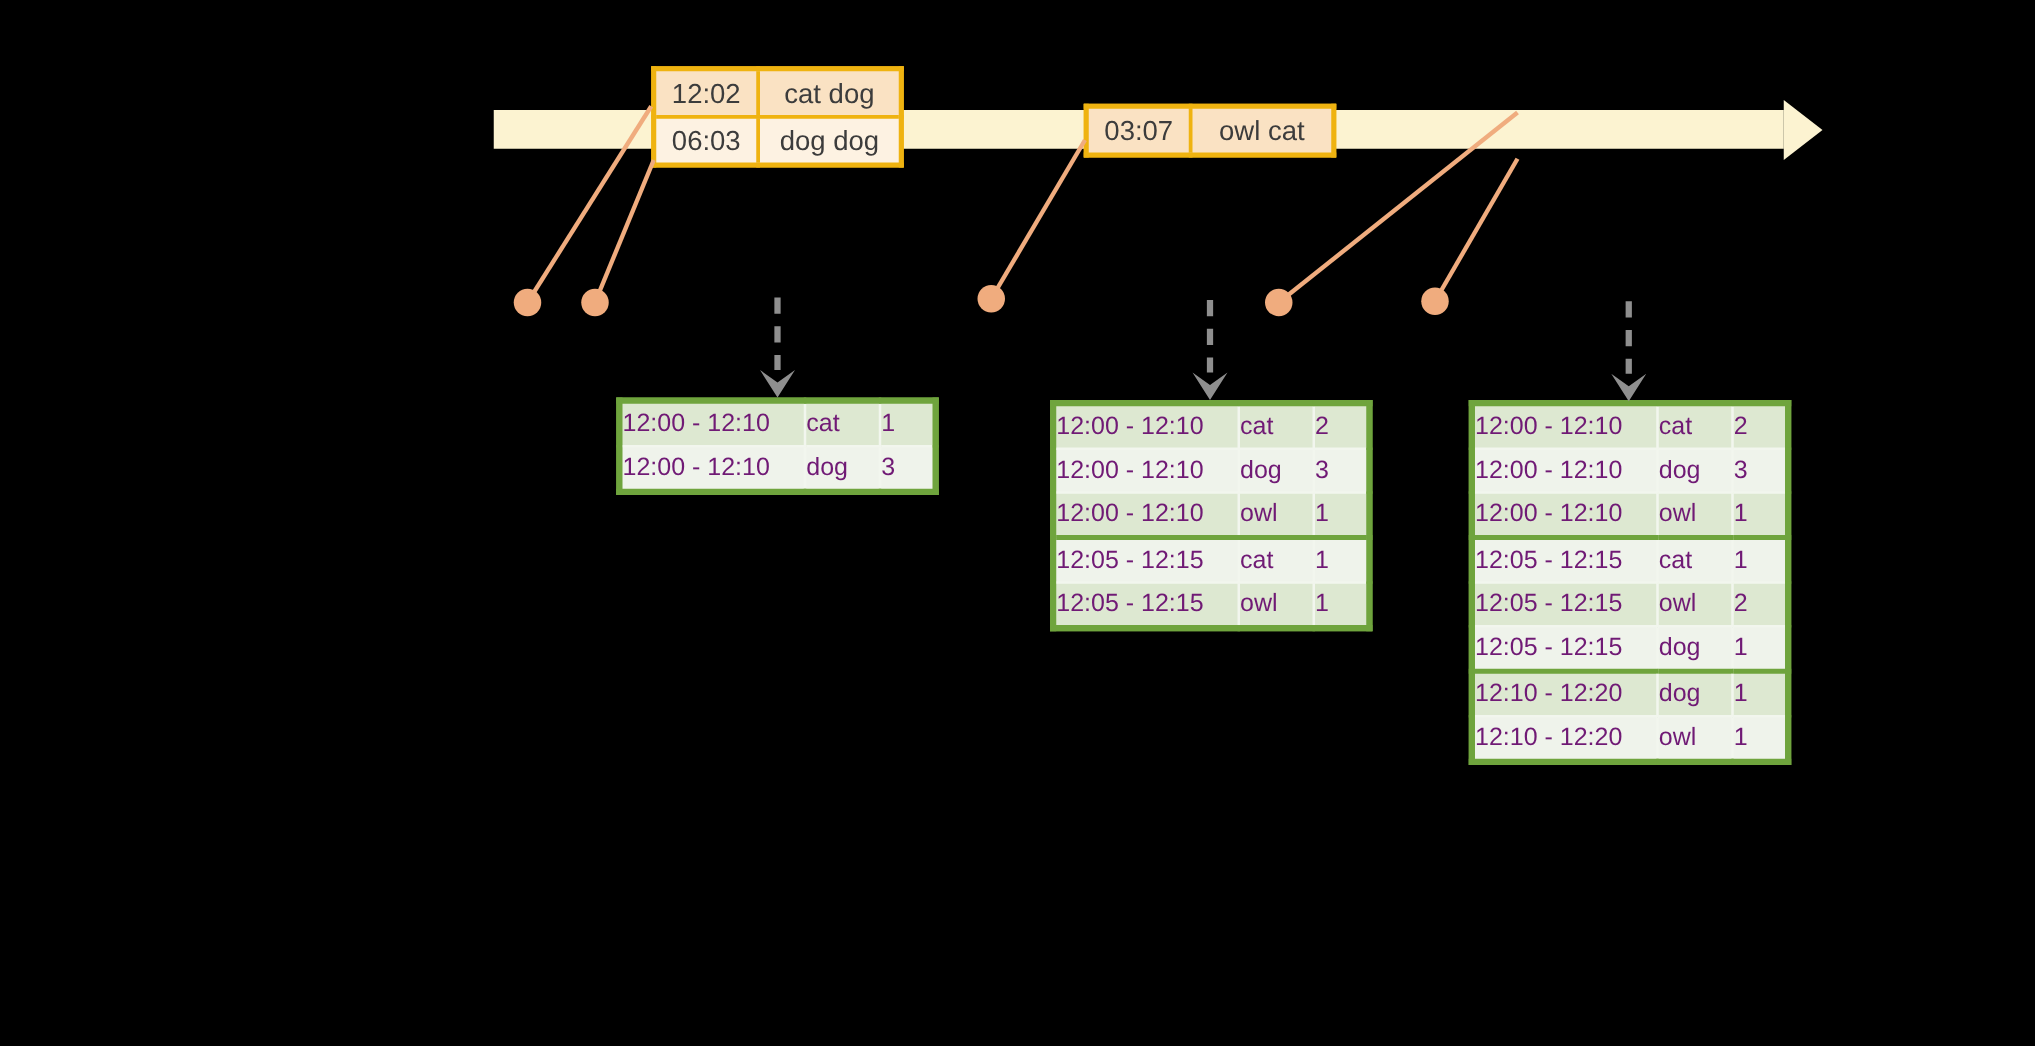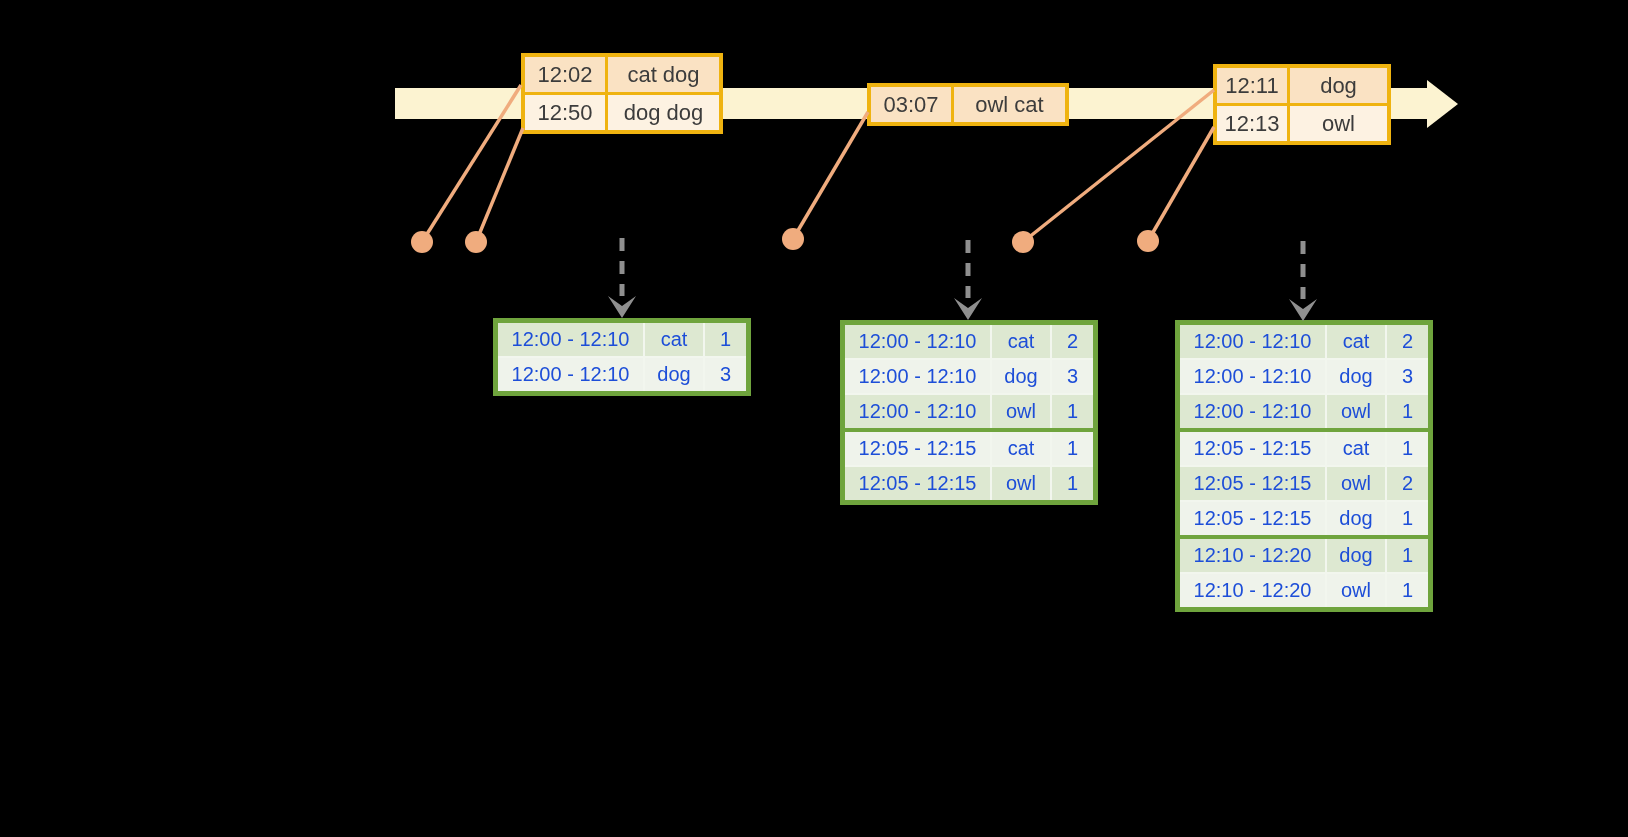--- a/index.html
+++ b/index.html
@@ -20,22 +20,22 @@
   .evt{border:4px solid #EFB310;}
   .evt1{left:521px;top:53px;}
   .evt2{left:867px;top:83px;}
   .evt3{left:1213px;top:64px;}
   .evt1 .c-time,.evt2 .c-time{width:80px;}
   .evt1 .c-words,.evt2 .c-words{width:111px;}
   .evt3 .c-time{width:70px;}
   .evt3 .c-words{width:97px;}
   
   .res{position:absolute;border-collapse:collapse;border:5px solid #6FA43D;z-index:2;background:#6FA43D;}
-  .res td{border:2px solid #F2F6EE;background:#DDE8D1;color:#1d4ed8;
-    font-size:20px;text-align:center;height:33px;padding:0;}
+  .res td{border:2px solid #F2F6EE;background:#DDE8D1;color:#701a75;
+    font-size:20px;height:33px;padding:0;}
   .res tr:nth-child(even) td{background:#EFF3EB;}
   .res tr.gs td{border-top:4px solid #6FA43D;}
   .res .c-win{width:145px;}
   .res .c-word{width:58px;margin-top:29px;}
   .res .c-cnt{width:41px;}
   .res1{left:493px;top:318px;}
   .res2{left:840px;top:320px;}
   .res3{left:1175px;top:320px;}
   
   .overlay{position:absolute;left:0;top:0;z-index:3;pointer-events:none;}
@@ -48,47 +48,35 @@
   <div class="band"></div>
   <div class="band-head"></div>
 
   <table class="evt evt1">
     <tbody>
         <tr>
       <td class="c-time">12:02</td>
       <td class="c-words">cat dog</td>
     </tr>
     <tr>
-      <td class="c-time">12:50</td>
+      <td class="c-time">06:03</td>
       <td class="c-words">dog dog</td>
     </tr>
   </tbody>
     </table>
 
   <table class="evt evt2">
     <tbody>
         <tr>
       <td class="c-time">03:07</td>
       <td class="c-words">owl cat</td>
     </tr>
   </tbody>
     </table>
 
-  <table class="evt evt3">
-    <tbody>
-        <tr>
-      <td class="c-time">12:11</td>
-      <td class="c-words">dog</td>
-    </tr>
-    <tr>
-      <td class="c-time">12:13</td>
-      <td class="c-words">owl</td>
-    </tr>
-  </tbody>
-    </table>
 
   <table class="res res1">
     <tbody>
         <tr>
       <td class="c-win">12:00 - 12:10</td>
       <td class="c-word">cat</td>
       <td class="c-cnt">1</td>
     </tr>
     <tr>
       <td class="c-win">12:00 - 12:10</td>

